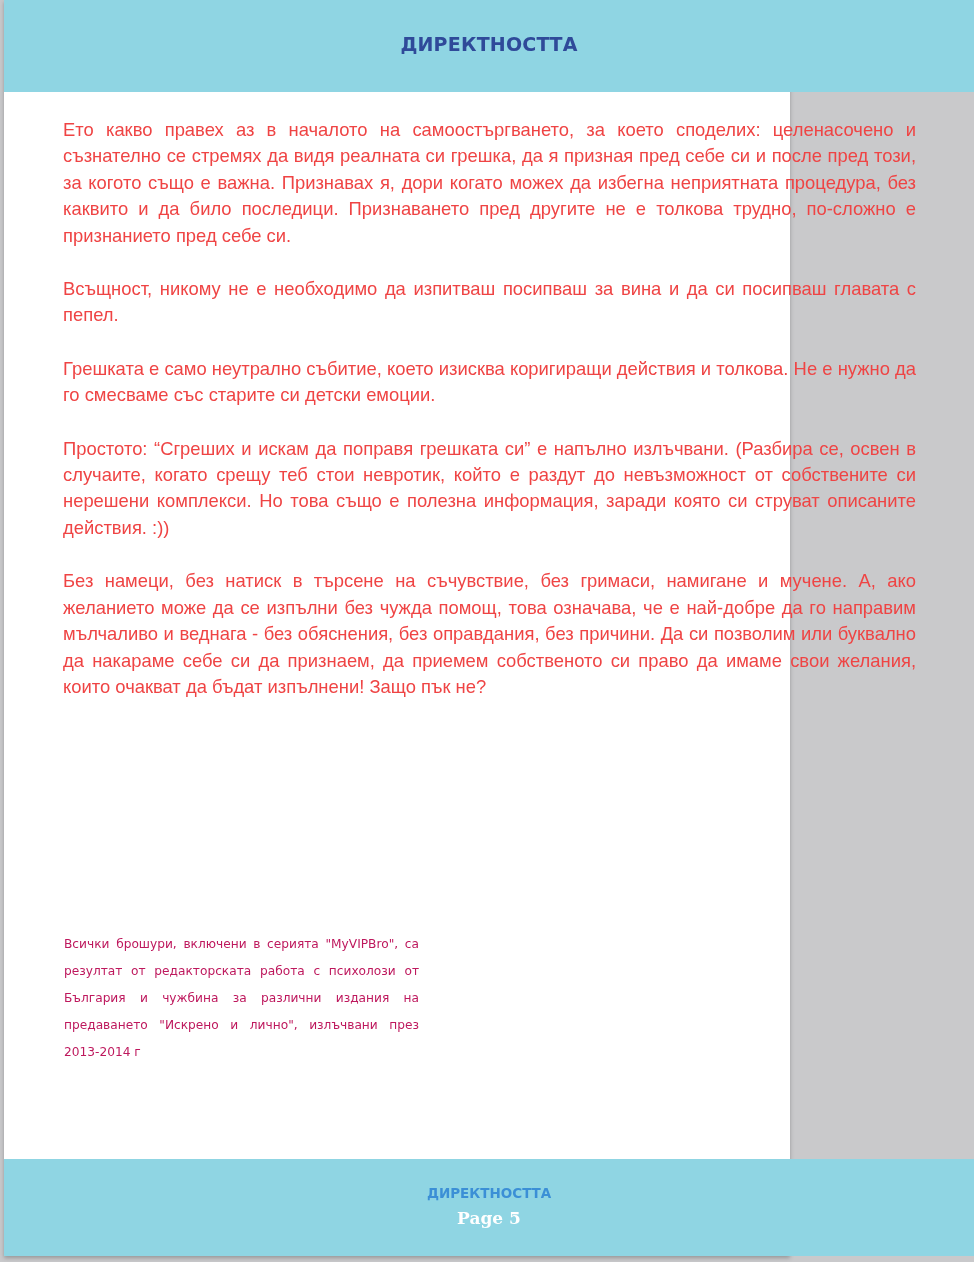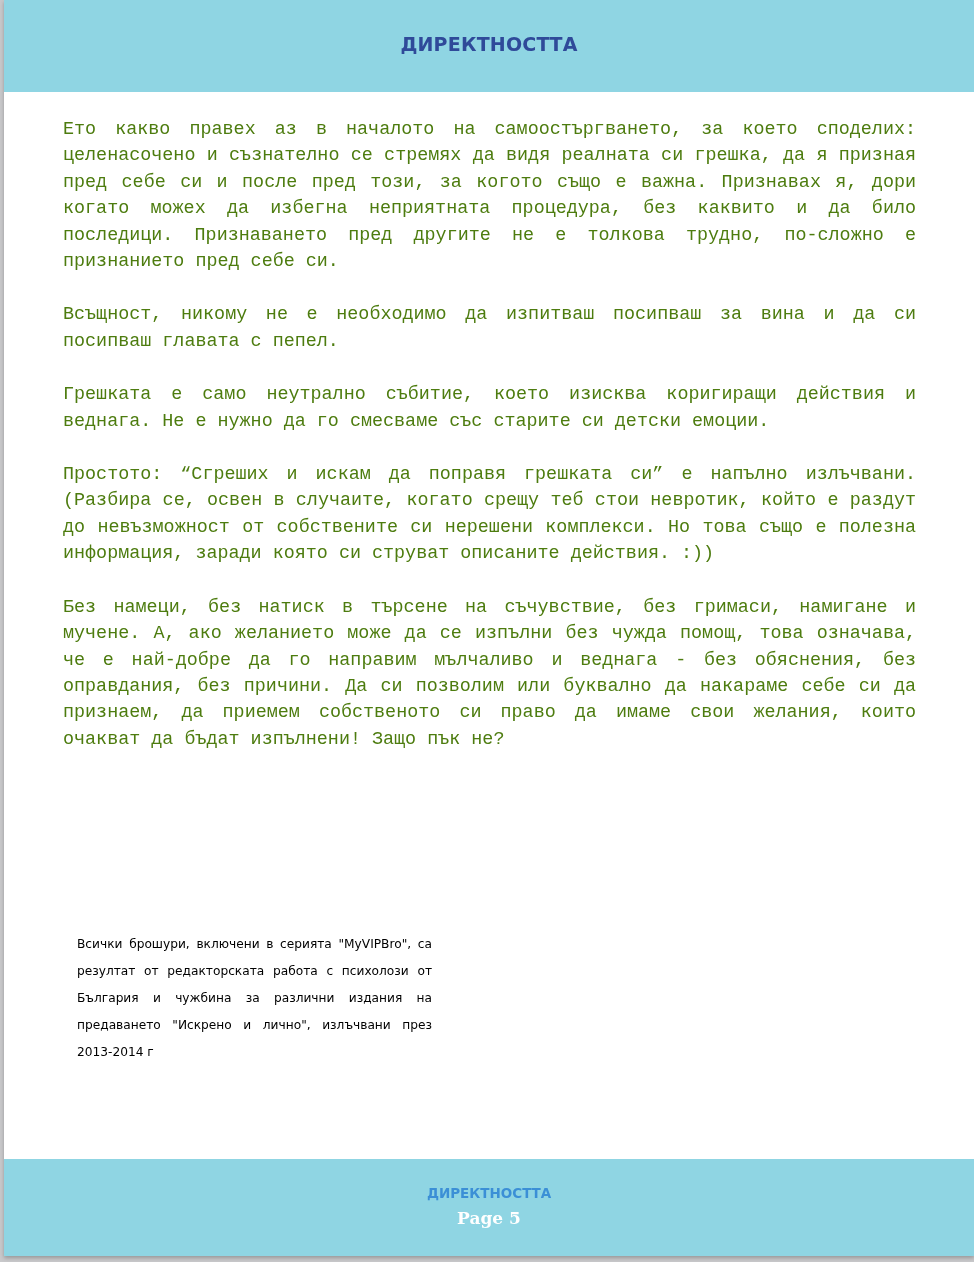--- a/index.html
+++ b/index.html
@@ -7,21 +7,21 @@
       padding: 0;
       width: 974px;
       height: 1262px;
       background: #c9c9cb;
       overflow: hidden;
     }
     .page {
       position: absolute;
       left: 4px;
       top: 0;
-      width: 970px;
+      width: 786px;
       height: 1256px;
       background: #ffffff;
       box-shadow: 0 2px 4px rgba(0,0,0,0.25);
     }
     .header {
       position: absolute;
       left: 0;
       top: 0;
       width: 970px;
       height: 92px;
@@ -40,35 +40,35 @@
       letter-spacing: 0.2px;
     }
     .content {
       position: absolute;
       left: 59px;
       top: 117px;
       width: 853px;
     }
     .para {
       margin: 0 0 27px 0;
-      font-family: Liberation Mono, monospace;
+      font-family: Liberation Sans, sans-serif;
       font-size: 18.4px;
       line-height: 26.4px;
-      color: #4d7c0f;
+      color: #ef4444;
       text-align: justify;
     }
     .note {
       position: absolute;
-      left: 73px;
+      left: 60px;
       top: 931px;
       width: 355px;
       font-family: "DejaVu Sans", sans-serif;
       font-size: 12.2px;
       line-height: 27px;
-      color: #000000;
+      color: #be185d;
       text-align: justify;
     }
     .footer {
       position: absolute;
       left: 0;
       top: 1159px;
       width: 970px;
       height: 97px;
       background: #8fd5e3;
     }
@@ -99,21 +99,21 @@
 <body>
 
 <div class="page">
   <div class="header">
     <div class="header-title">ДИРЕКТНОСТТА</div>
   </div>
 
   <div class="content">
     <p class="para">Ето какво правех аз в началото на самоостъргването, за което споделих: целенасочено и съзнателно се стремях да видя реалната си грешка, да я призная пред себе си и после пред този, за когото също е важна. Признавах я, дори когато можех да избегна неприятната процедура, без каквито и да било последици. Признаването пред другите не е толкова трудно, по-сложно е признанието пред себе си.</p>
     <p class="para">Всъщност, никому не е необходимо да изпитваш посипваш за вина и да си посипваш главата с пепел.</p>
-    <p class="para">Грешката е само неутрално събитие, което изисква коригиращи действия и веднага. Не е нужно да го смесваме със старите си детски емоции.</p>
+    <p class="para">Грешката е само неутрално събитие, което изисква коригиращи действия и толкова. Не е нужно да го смесваме със старите си детски емоции.</p>
     <p class="para">Простото: “Сгреших и искам да поправя грешката си” е напълно излъчвани. (Разбира се, освен в случаите, когато срещу теб стои невротик, който е раздут до невъзможност от собствените си нерешени комплекси. Но това също е полезна информация, заради която си струват описаните действия. :))</p>
     <p class="para">Без намеци, без натиск в търсене на съчувствие, без гримаси, намигане и мучене. А, ако желанието може да се изпълни без чужда помощ, това означава, че е най-добре да го направим мълчаливо и веднага - без обяснения, без оправдания, без причини. Да си позволим или буквално да накараме себе си да признаем, да приемем собственото си право да имаме свои желания, които очакват да бъдат изпълнени! Защо пък не?</p>
   </div>
 
   <div class="note">Всички брошури, включени в серията "MyVIPBro", са резултат от редакторската работа с психолози от България и чужбина за различни издания на предаването "Искрено и лично", излъчвани през 2013-2014 г</div>
 
   <div class="footer">
     <div class="footer-title">ДИРЕКТНОСТТА</div>
     <div class="footer-page">Page 5</div>
   </div>

